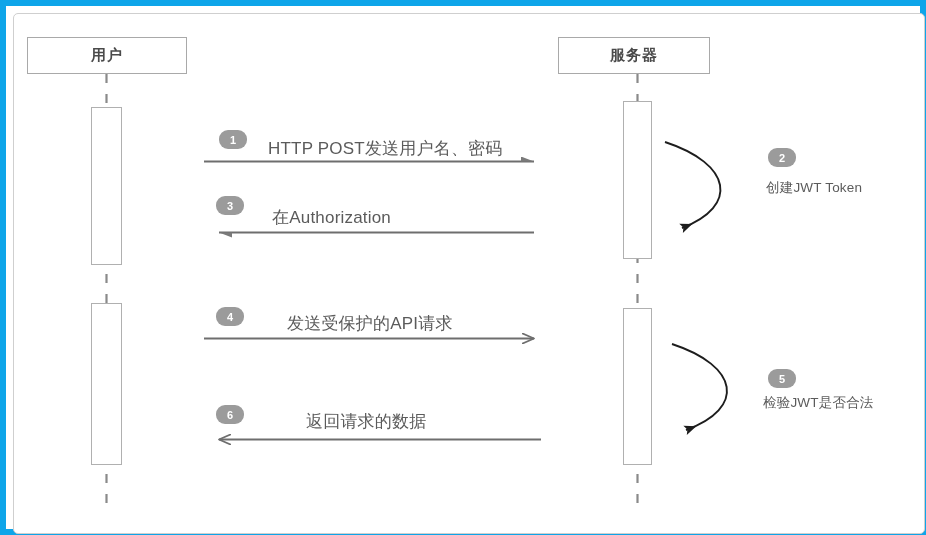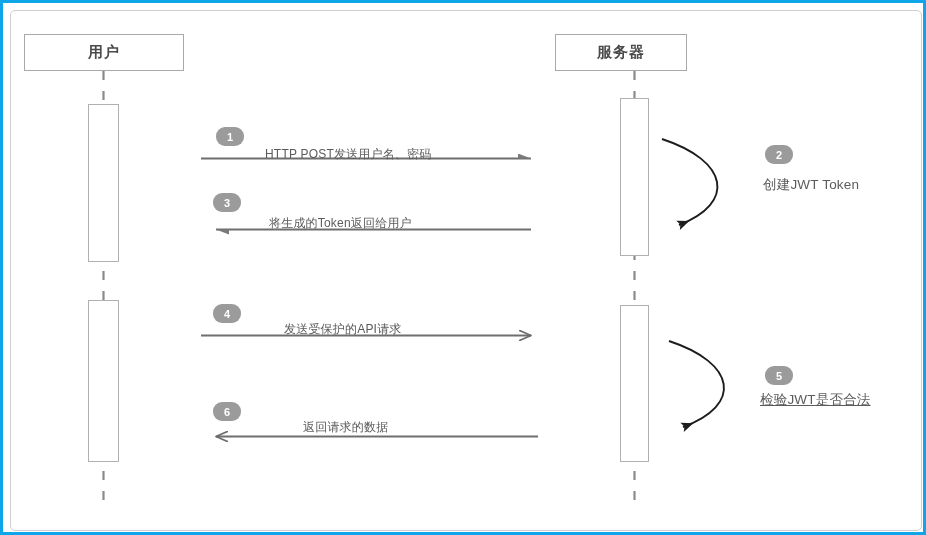--- a/index.html
+++ b/index.html
@@ -12,21 +12,21 @@
     height: 535px;
     font-family: "Liberation Sans", "DejaVu Sans", sans-serif;
     overflow: hidden;
   }
   #stage {
     position: relative;
     width: 926px;
     height: 535px;
     background: #ffffff;
     box-sizing: border-box;
-    border: 3px solid #0ea5e9;
+    border: 6px solid #0ea5e9;
   }
   #inner-frame {
     position: absolute;
     left: 7px;
     top: 7px;
     width: 912px;
     height: 521px;
     box-sizing: border-box;
     border: 1px solid #cfcfcf;
     border-radius: 5px;
@@ -70,25 +70,24 @@
     color: #ffffff;
     font-size: 11px;
     font-weight: bold;
     display: flex;
     align-items: center;
     justify-content: center;
     letter-spacing: 0;
   }
   .msg-label {
     position: absolute;
-    font-size: 12px;
+    font-size: 17px;
     color: #5b5b5b;
     white-space: nowrap;
     letter-spacing: 0.2px;
-    margin-top: 12px;
   }
   .note-label {
     position: absolute;
     font-size: 13.5px;
     color: #5b5b5b;
     white-space: nowrap;
     letter-spacing: 0.2px;
     line-height: 19px;
     text-align: right;
   }
@@ -131,39 +130,39 @@
     <line x1="535" y1="433.5" x2="213" y2="433.5" stroke="#6e6e6e" stroke-width="1.9" marker-end="url(#open-left)"></line>
 
     <path d="M659,136 C726,158 733,200 676,222" fill="none" stroke="#1d1d1d" stroke-width="1.9" marker-end="url(#solid-dark)"></path>
 
     <path d="M666,338 C733,360 740,402 680,424" fill="none" stroke="#1d1d1d" stroke-width="1.9" marker-end="url(#solid-dark)"></path>
   </svg>
 
   <div class="participant-box" style="left:21px; top:31px; width:160px; height:37px;">
     <span class="participant-label">用户</span>
   </div>
-  <div class="participant-box" style="left:552px; top:31px; width:132px; height:37px;">
+  <div class="participant-box" style="left:552px; top:31px; width:152px; height:37px;">
     <span class="participant-label">服务器</span>
   </div>
 
   <div class="activation" style="left:85px; top:101px; width:31px; height:158px;"></div>
   <div class="activation" style="left:85px; top:297px; width:31px; height:162px;"></div>
   <div class="activation" style="left:617px; top:95px; width:29px; height:158px;"></div>
   <div class="activation" style="left:617px; top:302px; width:29px; height:157px;"></div>
 
   <div class="badge" style="left:213px; top:124px; width:28px; height:19px;">1</div>
   <div class="msg-label" style="left:262px; top:131px;">HTTP POST发送用户名、密码</div>
 
   <div class="badge" style="left:762px; top:142px; width:28px; height:19px;">2</div>
   <div class="note-label" style="left:760px; top:172px;">创建JWT Token</div>
 
   <div class="badge" style="left:210px; top:190px; width:28px; height:19px;">3</div>
-  <div class="msg-label" style="left:266px; top:200px;">将生成的Token返回给用户</div>
+  <div class="msg-label" style="left:266px; top:200px;">在Authorization</div>
 
   <div class="badge" style="left:210px; top:301px; width:28px; height:19px;">4</div>
   <div class="msg-label" style="left:281px; top:306px;text-align:right;">发送受保护的API请求</div>
 
   <div class="badge" style="left:762px; top:363px; width:28px; height:19px;">5</div>
-  <div class="note-label" style="left:757px; top:387px;text-decoration:underline;">检验JWT是否合法</div>
+  <div class="note-label" style="left:757px; top:387px;">检验JWT是否合法</div>
 
   <div class="badge" style="left:210px; top:399px; width:28px; height:19px;">6</div>
   <div class="msg-label" style="left:300px; top:404px;text-align:center;">返回请求的数据</div>
 </div>
 
 </body></html>

